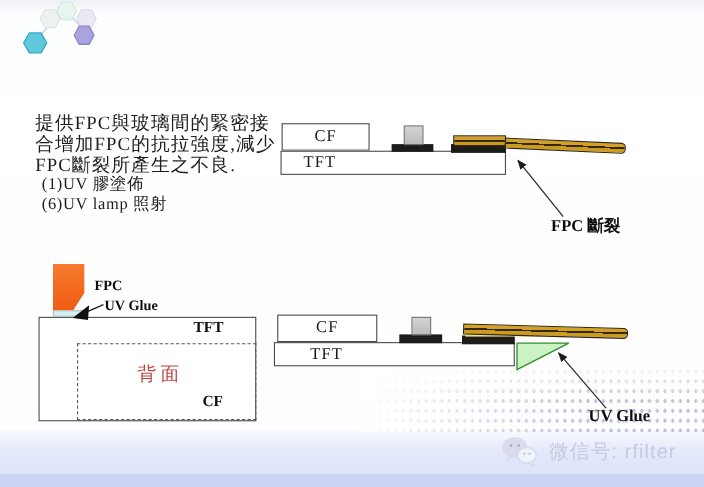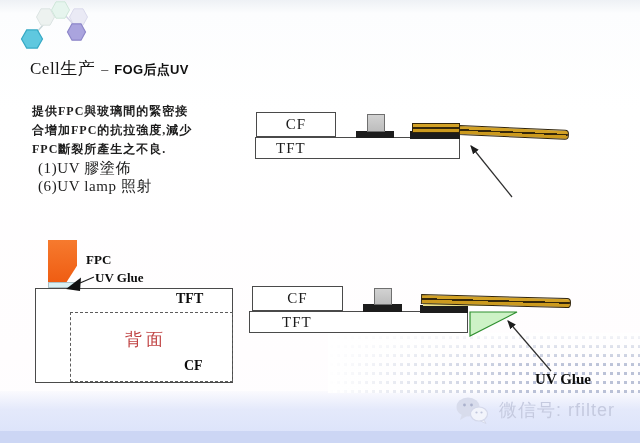--- a/index.html
+++ b/index.html
@@ -19,21 +19,21 @@
     background:linear-gradient(90deg,#ffffff 0%,rgba(255,255,255,.55) 30%,rgba(255,255,255,0) 65%),
                linear-gradient(180deg,rgba(255,255,255,.9) 0%,rgba(255,255,255,0) 55%);}
   
   .logo{position:absolute;left:8px;top:0;z-index:5;}
   .title-row{position:absolute;left:30px;top:57px;z-index:10;display:flex;align-items:baseline;gap:6px;}
   .title-main{font-size:17px;color:#151515;letter-spacing:.5px;}
   .title-dash{font-size:14px;color:#333;}
   .title-sub{font-family:"Liberation Sans","DejaVu Sans",sans-serif;font-weight:bold;font-size:13px;color:#101010;letter-spacing:.3px;}
   
   .intro{position:absolute;left:32px;top:102px;width:225px;z-index:10;color:#1d1d1d;}
-  .intro .ln{font-size:12px;line-height:19px;letter-spacing:1px;white-space:nowrap;font-weight:bold;}
+  .intro .ln{font-size:17px;line-height:19px;letter-spacing:1px;white-space:nowrap;}
   .process-title{font-size:20px;color:#2a35a0;font-weight:600;letter-spacing:1px;word-spacing:8px;margin:3px 0 2px 8px;}
   .step{font-size:15px;line-height:18px;letter-spacing:.6px;margin-left:6px;white-space:nowrap;}
   
   .gbox{position:absolute;background:#fff;border:1px solid #4a4a4a;box-sizing:border-box;z-index:10;}
   .gbox .lbl{font-size:15px;color:#1a1a1a;letter-spacing:1px;}
   .blackbar{position:absolute;background:#1c1c1c;z-index:12;}
   .chip{position:absolute;background:linear-gradient(180deg,#d2d2d2,#bdbdbd);border:1px solid #6f6f6f;box-sizing:border-box;z-index:12;}
   .fpc{position:absolute;height:10px;box-sizing:border-box;border:1px solid #32250a;z-index:13;
     background:linear-gradient(180deg,#d2a125 0 38%,#35270a 38% 58%,#cc9a1e 58% 100%);}
   .diag-label{position:absolute;font-weight:bold;color:#0d0d0d;z-index:20;white-space:nowrap;}
@@ -66,45 +66,41 @@
       <line x1="44" y1="15" x2="28" y2="33" stroke="#c9d6d8" stroke-width="1.4"></line>
       <line x1="56" y1="14" x2="66" y2="25" stroke="#d3d3e6" stroke-width="1.4"></line>
       <polygon points="46.5,17 42,25.2 33,25.2 28.5,17 33,8.8 42,8.8" fill="#edf2f0" stroke="#dce4e3" stroke-width="1"></polygon>
       <polygon points="61.5,10 57,18.2 48,18.2 43.5,10 48,1.8 57,1.8" fill="#e6f5ee" stroke="#cfe7da" stroke-width="1"></polygon>
       <polygon points="79.5,17 75,25.2 66,25.2 61.5,17 66,8.8 75,8.8" fill="#eaeaf5" stroke="#dadaec" stroke-width="1"></polygon>
       <polygon points="77.5,32 73,40.2 64,40.2 59.5,32 64,23.8 73,23.8" fill="#aaa4de" stroke="#8d86c9" stroke-width="1.2"></polygon>
       <polygon points="34.5,39 29.3,48.1 18.7,48.1 13.5,39 18.7,29.9 29.3,29.9" fill="#5fc8df" stroke="#35a9c5" stroke-width="1.2"></polygon>
     </svg>
   </div>
 
-  <div class="title-row">
-    <span class="title-main">Cell生产</span>
-    <span class="title-dash">–</span>
-    <span class="title-sub">FOG后点UV</span>
-  </div>
 
   <div class="intro">
     <div class="ln">提供FPC與玻璃間的緊密接</div>
     <div class="ln">合增加FPC的抗拉強度,減少</div>
     <div class="ln">FPC斷裂所產生之不良.</div>
     <div class="step">(1)UV 膠塗佈</div>
     <div class="step">(6)UV lamp 照射</div>
   </div>
 
   <div class="gbox" style="left:256px;top:112px;width:80px;height:25px;display:flex;align-items:center;justify-content:center;">
     <span class="lbl">CF</span>
   </div>
   <div class="gbox" style="left:255px;top:137px;width:205px;height:22px;display:flex;align-items:center;">
     <span class="lbl" style="margin-left:20px;">TFT</span>
   </div>
   <div class="blackbar" style="left:356px;top:131px;width:38px;height:7px;"></div>
   <div class="chip" style="left:367px;top:114px;width:18px;height:18px;"></div>
   <div class="blackbar" style="left:410px;top:131px;width:50px;height:8px;"></div>
   <div class="fpc" style="left:412px;top:123px;width:48px;"></div>
   <div class="fpc" style="left:459px;top:125px;width:110px;border-radius:0 4px 4px 0;transform:rotate(2.6deg);transform-origin:left center;"></div>
+  <div class="diag-label" style="left:501px;top:196px;font-size:15px;">FPC 斷裂</div>
 
   <div class="gbox" style="left:35px;top:288px;width:198px;height:95px;"></div>
   <div class="diag-label" style="left:176px;top:291px;font-size:14px;">TFT</div>
   <div class="dash-box" style="left:70px;top:312px;width:163px;height:70px;"></div>
   <div class="back-label" style="left:114px;top:328px;">背面</div>
   <div class="diag-label" style="left:184px;top:358px;font-size:14px;">CF</div>
   <div class="fpc-orange"></div>
   <div class="glue-strip"></div>
   <div class="diag-label" style="left:86px;top:252px;font-size:13px;">FPC</div>
   <div class="diag-label" style="left:95px;top:270px;font-size:13px;">UV Glue</div>

